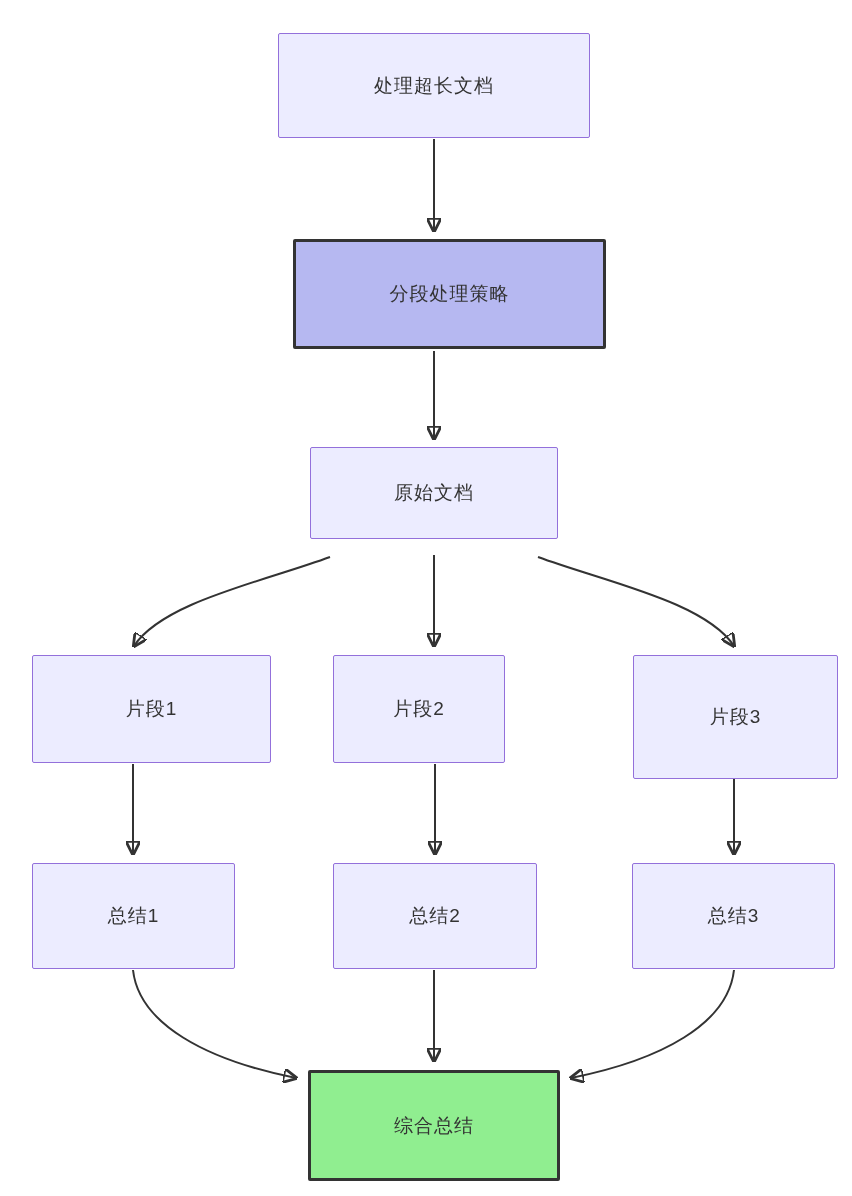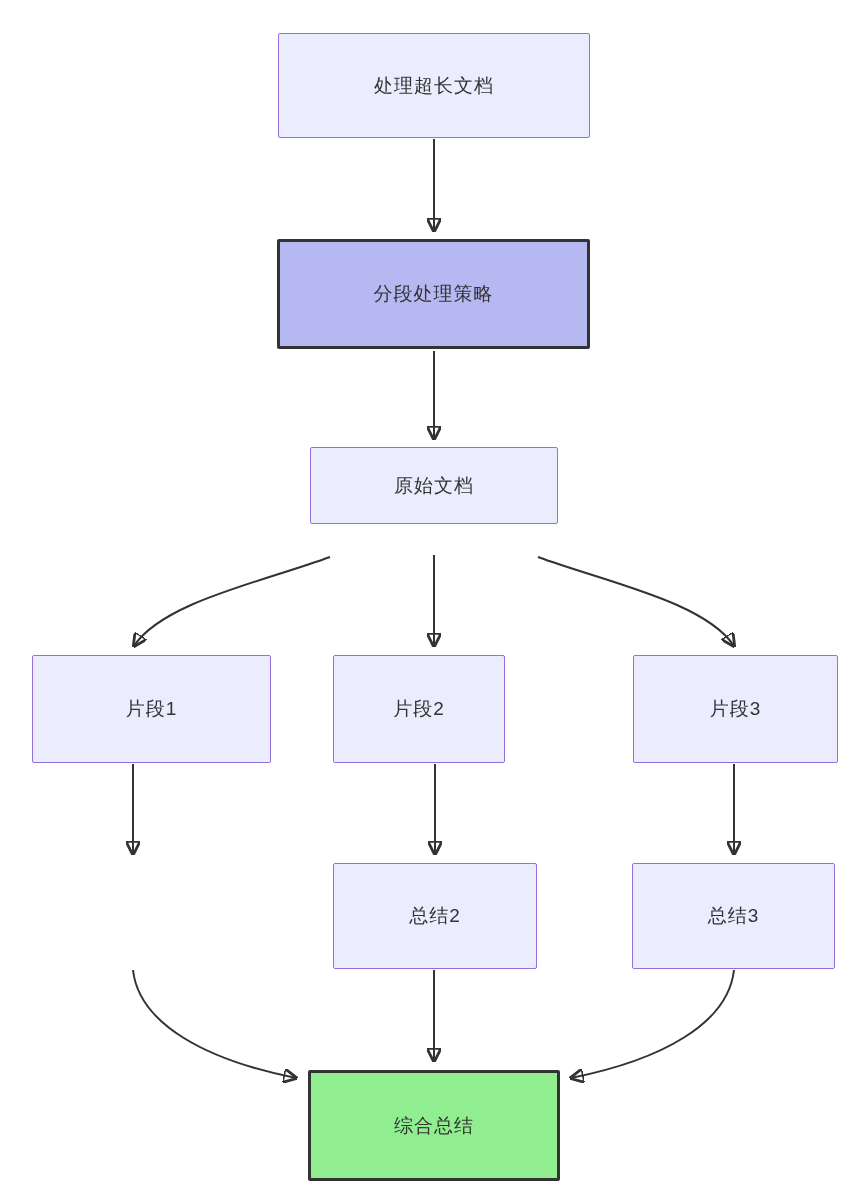--- a/index.html
+++ b/index.html
@@ -21,25 +21,25 @@
   .node{
     position:absolute;display:flex;align-items:center;justify-content:center;
     background:var(--node-fill);border:1.5px solid var(--node-border);
     color:var(--text-color);font-size:19px;letter-spacing:1px;
     border-radius:2px;text-align:center;
   }
   .node--strategy{background:var(--strategy-fill);border:3px solid var(--strong-border);}
   .node--final{background:var(--final-fill);border:3px solid var(--strong-border);}
   
   #n-title   {left:278px;top:33px;  width:312px;height:105px;}
-  #n-strategy{left:277px;top:239px; width:313px;height:110px;}
-  #n-doc     {left:310px;top:447px; width:248px;height:77px;}
+  #n-strategy{left:293px;top:239px; width:313px;height:110px;}
+  #n-doc     {left:310px;top:447px; width:248px;height:92px;}
   #n-seg1    {left:32px; top:655px; width:239px;height:108px;}
   #n-seg2    {left:333px;top:655px; width:172px;height:108px;}
-  #n-seg3    {left:633px;top:655px; width:205px;height:108px;}
+  #n-seg3    {left:633px;top:655px; width:205px;height:124px;}
   #n-sum1    {left:32px; top:863px; width:203px;height:106px;}
   #n-sum2    {left:333px;top:863px; width:204px;height:106px;}
   #n-sum3    {left:632px;top:863px; width:203px;height:106px;justify-content:center;}
   #n-final   {left:308px;top:1070px;width:252px;height:111px;}
 </style>
 </head>
 <body>
 
 <div class="canvas">
 
@@ -79,20 +79,23 @@
   </div>
 
   <div class="node" id="n-seg2">
     <span>片段2</span>
   </div>
 
   <div class="node" id="n-seg3">
     <span>片段3</span>
   </div>
 
+  <div class="node" id="n-sum1">
+    <span>总结1</span>
+  </div>
 
   <div class="node" id="n-sum2">
     <span>总结2</span>
   </div>
 
   <div class="node" id="n-sum3">
     <span>总结3</span>
   </div>
 
   <div class="node node--final" id="n-final">

